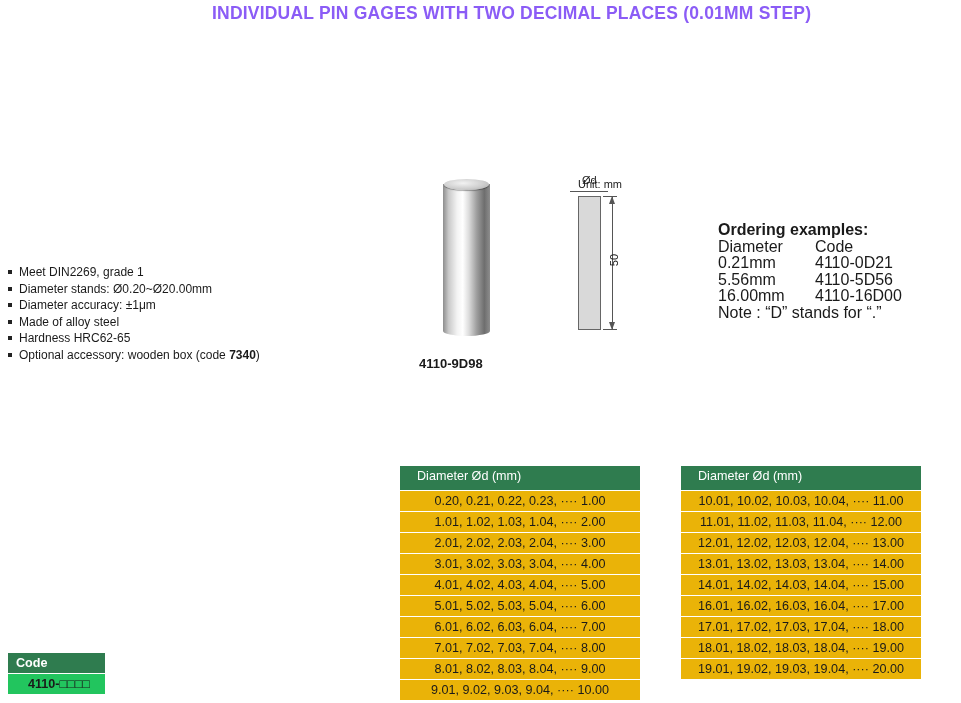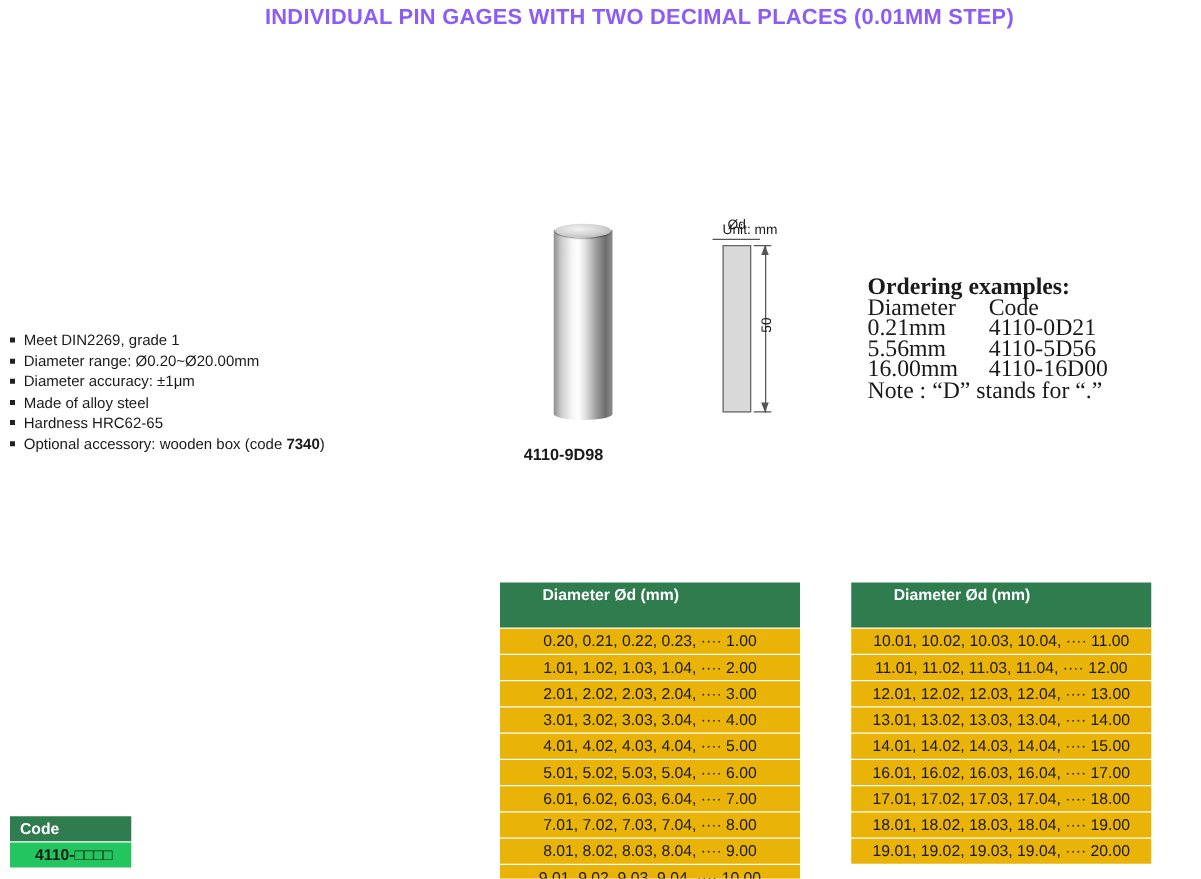--- a/index.html
+++ b/index.html
@@ -38,50 +38,50 @@
   .dwg-ext{position:absolute;border-top:1px solid #555;width:14px;left:45px;}
   .dwg-ext.top{top:38px;} .dwg-ext.bot{top:171px;}
   .dwg-dim{position:absolute;left:54px;top:38px;height:134px;border-left:1px solid #555;}
   .dwg-dim::before,.dwg-dim::after{content:"";position:absolute;left:-4px;
             border-left:3.5px solid transparent;border-right:3.5px solid transparent;}
   .dwg-dim::before{top:0;border-bottom:8px solid #555;}
   .dwg-dim::after{bottom:0;border-top:8px solid #555;}
   .dwg-len{position:absolute;left:50px;top:96px;transform:rotate(-90deg);transform-origin:center;}
 
   
-  .ordering{position:absolute;left:694px;top:222px;width:215px;font-size:19px;line-height:16.5px;font-family:Liberation Serif, serif;}
+  .ordering{position:absolute;left:718px;top:222px;width:215px;font-size:16px;line-height:16.5px;}
   .ord-head{font-weight:bold;}
   .ord-grid{display:grid;grid-template-columns:97px 1fr;}
   .ord-note{margin-top:0px;}
 
   
   .dtable{position:absolute;top:466px;width:240px;font-size:12.6px;}
   .dtable.left{left:400px;} .dtable.right{left:681px;}
-  .t-head{background:#2f7c4f;color:#ffffff;font-weight:bold;height:36px;
-          line-height:20px;padding-left:34px;box-sizing:border-box;}
+  .t-head{background:#2f7c4f;color:#ffffff;font-weight:normal;height:24px;
+          line-height:20px;padding-left:17px;box-sizing:border-box;}
   .t-row{height:20px;line-height:20px;margin-top:1px;background:#eab308;
          text-align:center;white-space:nowrap;}
 
   
   .codebox{position:absolute;left:8px;top:653px;width:97px;font-size:12.6px;}
   .cb-head{background:#2f7c4f;color:#fff;font-weight:bold;height:20px;line-height:20px;
            padding-left:8px;box-sizing:border-box;}
   .cb-val{margin-top:1px;background:#22c55e;height:20px;line-height:20px;
           padding-left:20px;box-sizing:border-box;font-weight:bold;}
 </style>
 </head>
 <body>
 
 <div class="page">
 
   <div class="title">INDIVIDUAL PIN GAGES WITH TWO DECIMAL PLACES (0.01MM STEP)</div>
 
   <ul class="features" id="features">
       <li><span>Meet DIN2269, grade 1</span></li>
-      <li><span>Diameter range: Ø0.20~Ø20.00mm</span></li>
+      <li><span>Diameter stands: Ø0.20~Ø20.00mm</span></li>
       <li><span>Diameter accuracy: ±1μm</span></li>
       <li><span>Made of alloy steel</span></li>
       <li><span>Hardness HRC62-65</span></li>
       <li><span>Optional accessory: wooden box (code </span><span class="b">7340</span><span>)</span></li>
     </ul>
 
   <div class="pin-photo">
     <div class="pin-top"></div>
     <div class="pin-body"></div>
   </div>

